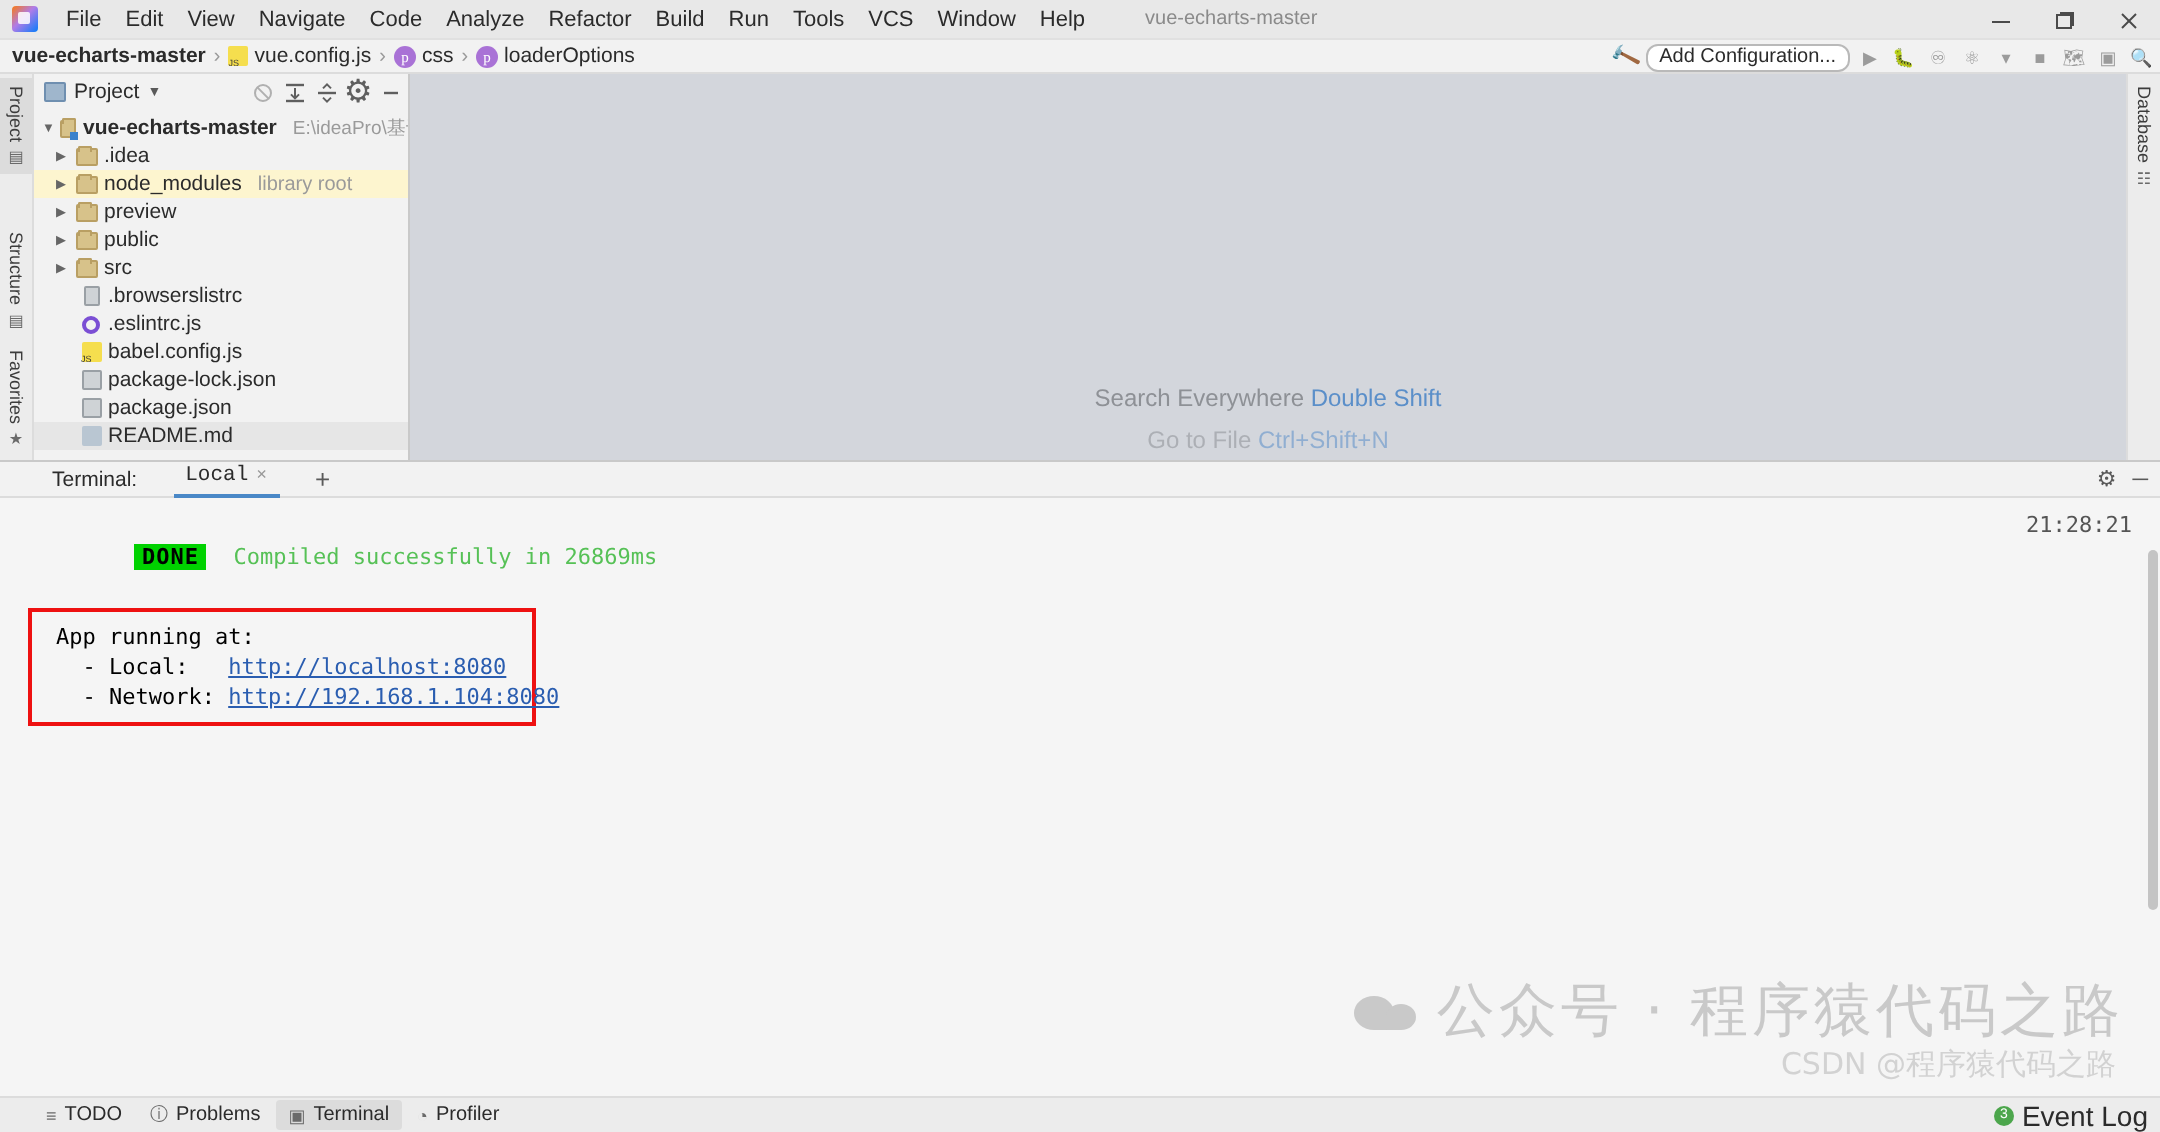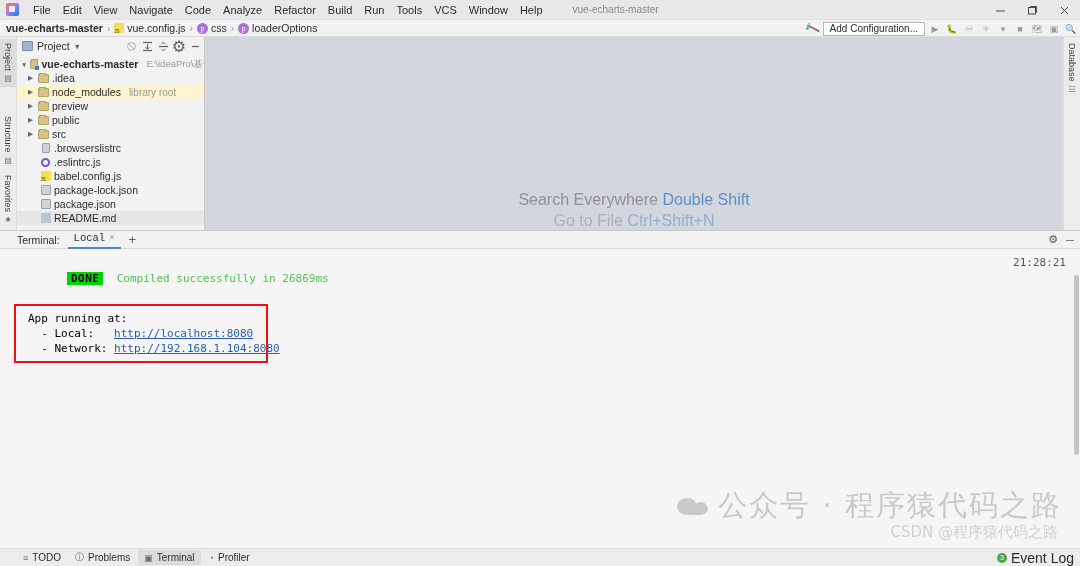--- a/index.html
+++ b/index.html
@@ -83,21 +83,21 @@
   }
 
   
   .toolbar-right {
     position: absolute; right: 2px; top: 0; height: 17px;
     display: flex; align-items: center; gap: 3px;
   }
   .hammer { color: #4a9e4a; font-size: 11px; transform: rotate(-20deg); }
   .run-config {
     height: 14px; min-width: 92px; padding: 0 6px;
-    background: #fff; border: 1px solid #b9b9b9; border-radius: 0;
+    background: #fff; border: 1px solid #b9b9b9; border-radius: 6px;
     font-size: 10px; color: #2b2b2b; display: flex; align-items: center;
   }
   .tb-ic {
     width: 14px; height: 14px; display: flex; align-items: center; justify-content: center;
     color: #9b9b9b; font-size: 9px;
   }
 
   
   .body { flex: 1 1 auto; display: flex; min-height: 0; }
 
@@ -170,40 +170,40 @@
   .fic-js::after{content:"JS";position:absolute;left:0;bottom:-1px;font-size:4.5px;color:#333;}
   .fic-md { width:10px;height:10px;background:#b9c6d2;border-radius:1px; }
 
   
   .editor {
     flex: 1 1 auto; background: #d3d6dc; position: relative; min-width: 0;
     display: flex; align-items: flex-start; justify-content: center;
   }
   .hints { margin-top: 152px; text-align: center; }
   .hint-line {
-    font-size: 16px; color: #8e9196; line-height: 21px; white-space: nowrap;
+    font-size: 12px; color: #8e9196; line-height: 21px; white-space: nowrap;
   }
   .hint-key { color: #5b8fc9; }
   .hint-line.clipped { opacity: .55; }
 
   
   .rstripe {
     width: 17px; flex: 0 0 17px; background: #ececec;
     border-left: 1px solid #dcdcdc; padding-top: 2px;
   }
 
   
   .terminal {
     flex: 0 0 318px; background: #f5f5f5;
     border-top: 1px solid #c9c9c9; display: flex; flex-direction: column;
     position: relative;
   }
   .term-header {
-    height: 18px; display: flex; align-items: center; gap: 8px;
-    padding-left: 17px; background: #f2f2f2;
+    height: 18px; display: flex; align-items: center; gap: 18px;
+    padding-left: 26px; background: #f2f2f2;
     border-bottom: 1px solid #dcdcdc; position: relative;
   }
   .term-label { font-size: 10.5px; color: #2b2b2b; }
   .term-tab {
     font-size: 10.5px; color: #2b2b2b; padding: 2px 6px 3px 6px;
     border-bottom: 2px solid #4a88c7; display: flex; align-items: center; gap: 4px; font-family: Liberation Mono, monospace;
   }
   .term-tab-x { font-size: 9px; color: #9a9a9a; }
   .term-plus { font-size: 13px; color: #5a5a5a; line-height: 1; }
   .term-hdr-right { position: absolute; right: 6px; display: flex; align-items: center; gap: 8px; }

